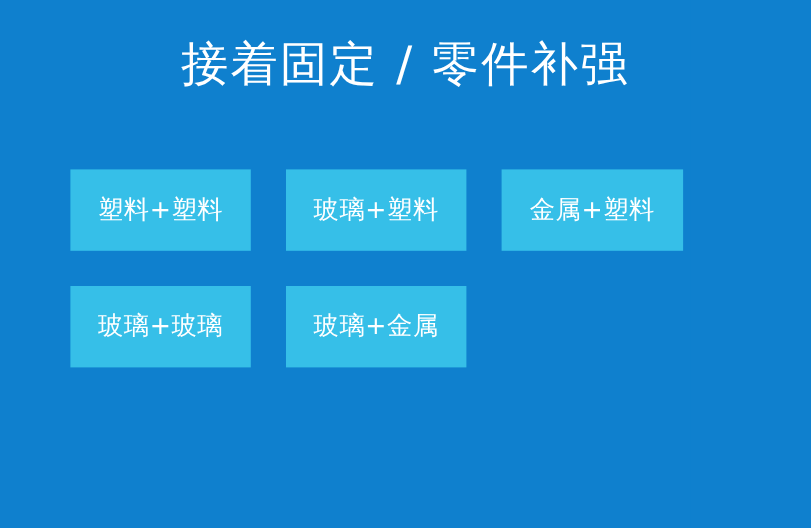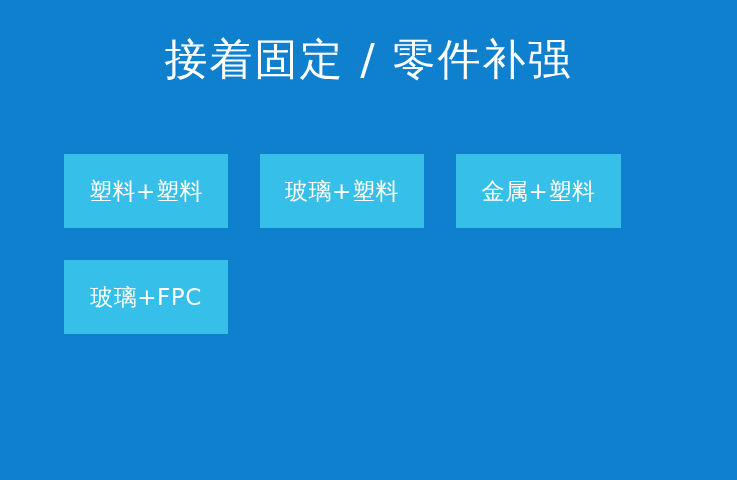--- a/index.html
+++ b/index.html
@@ -79,23 +79,26 @@
     </div>
 
     <div class="cell">
       <span class="cell-label">玻璃+塑料</span>
     </div>
 
     <div class="cell">
       <span class="cell-label">金属+塑料</span>
     </div>
 
+    <div class="cell">
+      <span class="cell-label">玻璃+玻璃</span>
+    </div>
+
+    <div class="cell">
+      <span class="cell-label">玻璃+金属</span>
+    </div>
 
 
-
-    <div class="cell">
-      <span class="cell-label">玻璃+FPC</span>
-    </div>
 
 
 
   </div>
 </div>
 
 </body></html>

